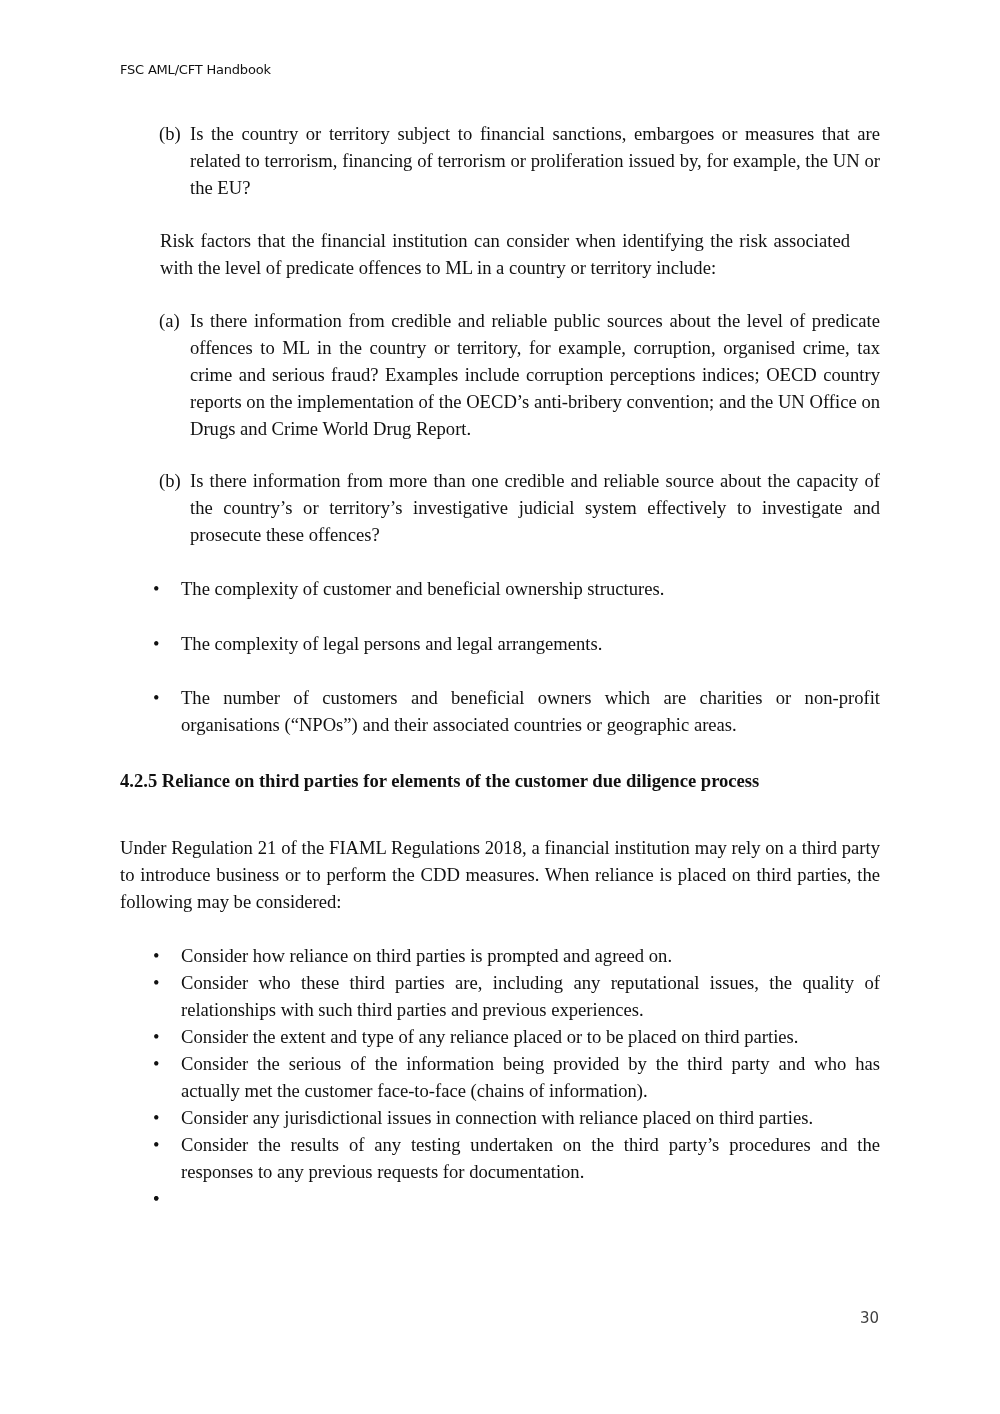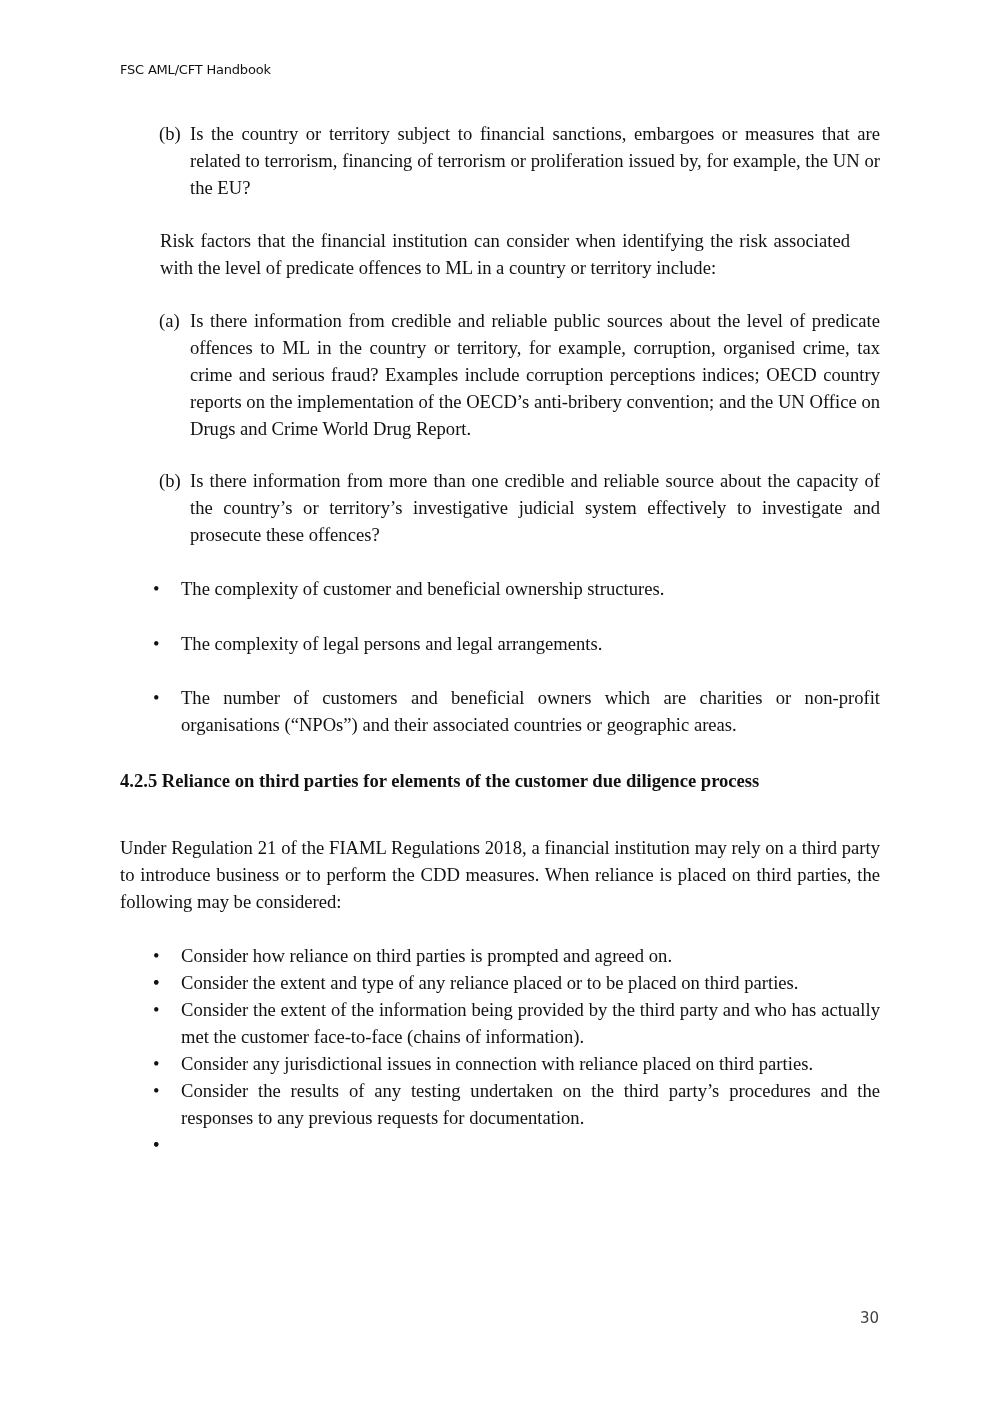--- a/index.html
+++ b/index.html
@@ -55,23 +55,23 @@
   <div class="bullet-text">The number of customers and beneficial owners which are charities or non-profit organisations (“NPOs”) and their associated countries or geographic areas.</div>
 </div>
 
 <div class="blk serif heading" style="top:767px;">4.2.5 Reliance on third parties for elements of the customer due diligence process</div>
 
 <div class="blk serif just" style="top:834px;">Under Regulation 21 of the FIAML Regulations 2018, a financial institution may rely on a third party to introduce business or to perform the CDD measures. When reliance is placed on third parties, the following may be considered:</div>
 
 <div class="blk serif" style="top:942px;">
   <ul class="blist">
     <li><span class="dot">•</span><span>Consider how reliance on third parties is prompted and agreed on.</span></li>
-    <li><span class="dot">•</span></li>
+    <li><span class="dot">•</span><span>Consider who these third parties are, including any reputational issues, the quality of relationships with such third parties and previous experiences.</span></li>
     <li><span class="dot">•</span><span>Consider the extent and type of any reliance placed or to be placed on third parties.</span></li>
-    <li><span class="dot">•</span><span>Consider the extent of the information being provided by the third party and who has actually met the customer face-to-face (chains of information).</span></li>
+    <li><span class="dot">•</span><span>Consider the serious of the information being provided by the third party and who has actually met the customer face-to-face (chains of information).</span></li>
     <li><span class="dot">•</span><span>Consider any jurisdictional issues in connection with reliance placed on third parties.</span></li>
     <li><span class="dot">•</span><span>Consider the results of any testing undertaken on the third party’s procedures and the responses to any previous requests for documentation.</span></li>
     <li><span class="dot">•</span></li>
     <li><span class="dot">•</span></li>
   </ul>
 </div>
 
 <div class="pagenum">30</div>
 
 </body></html>

